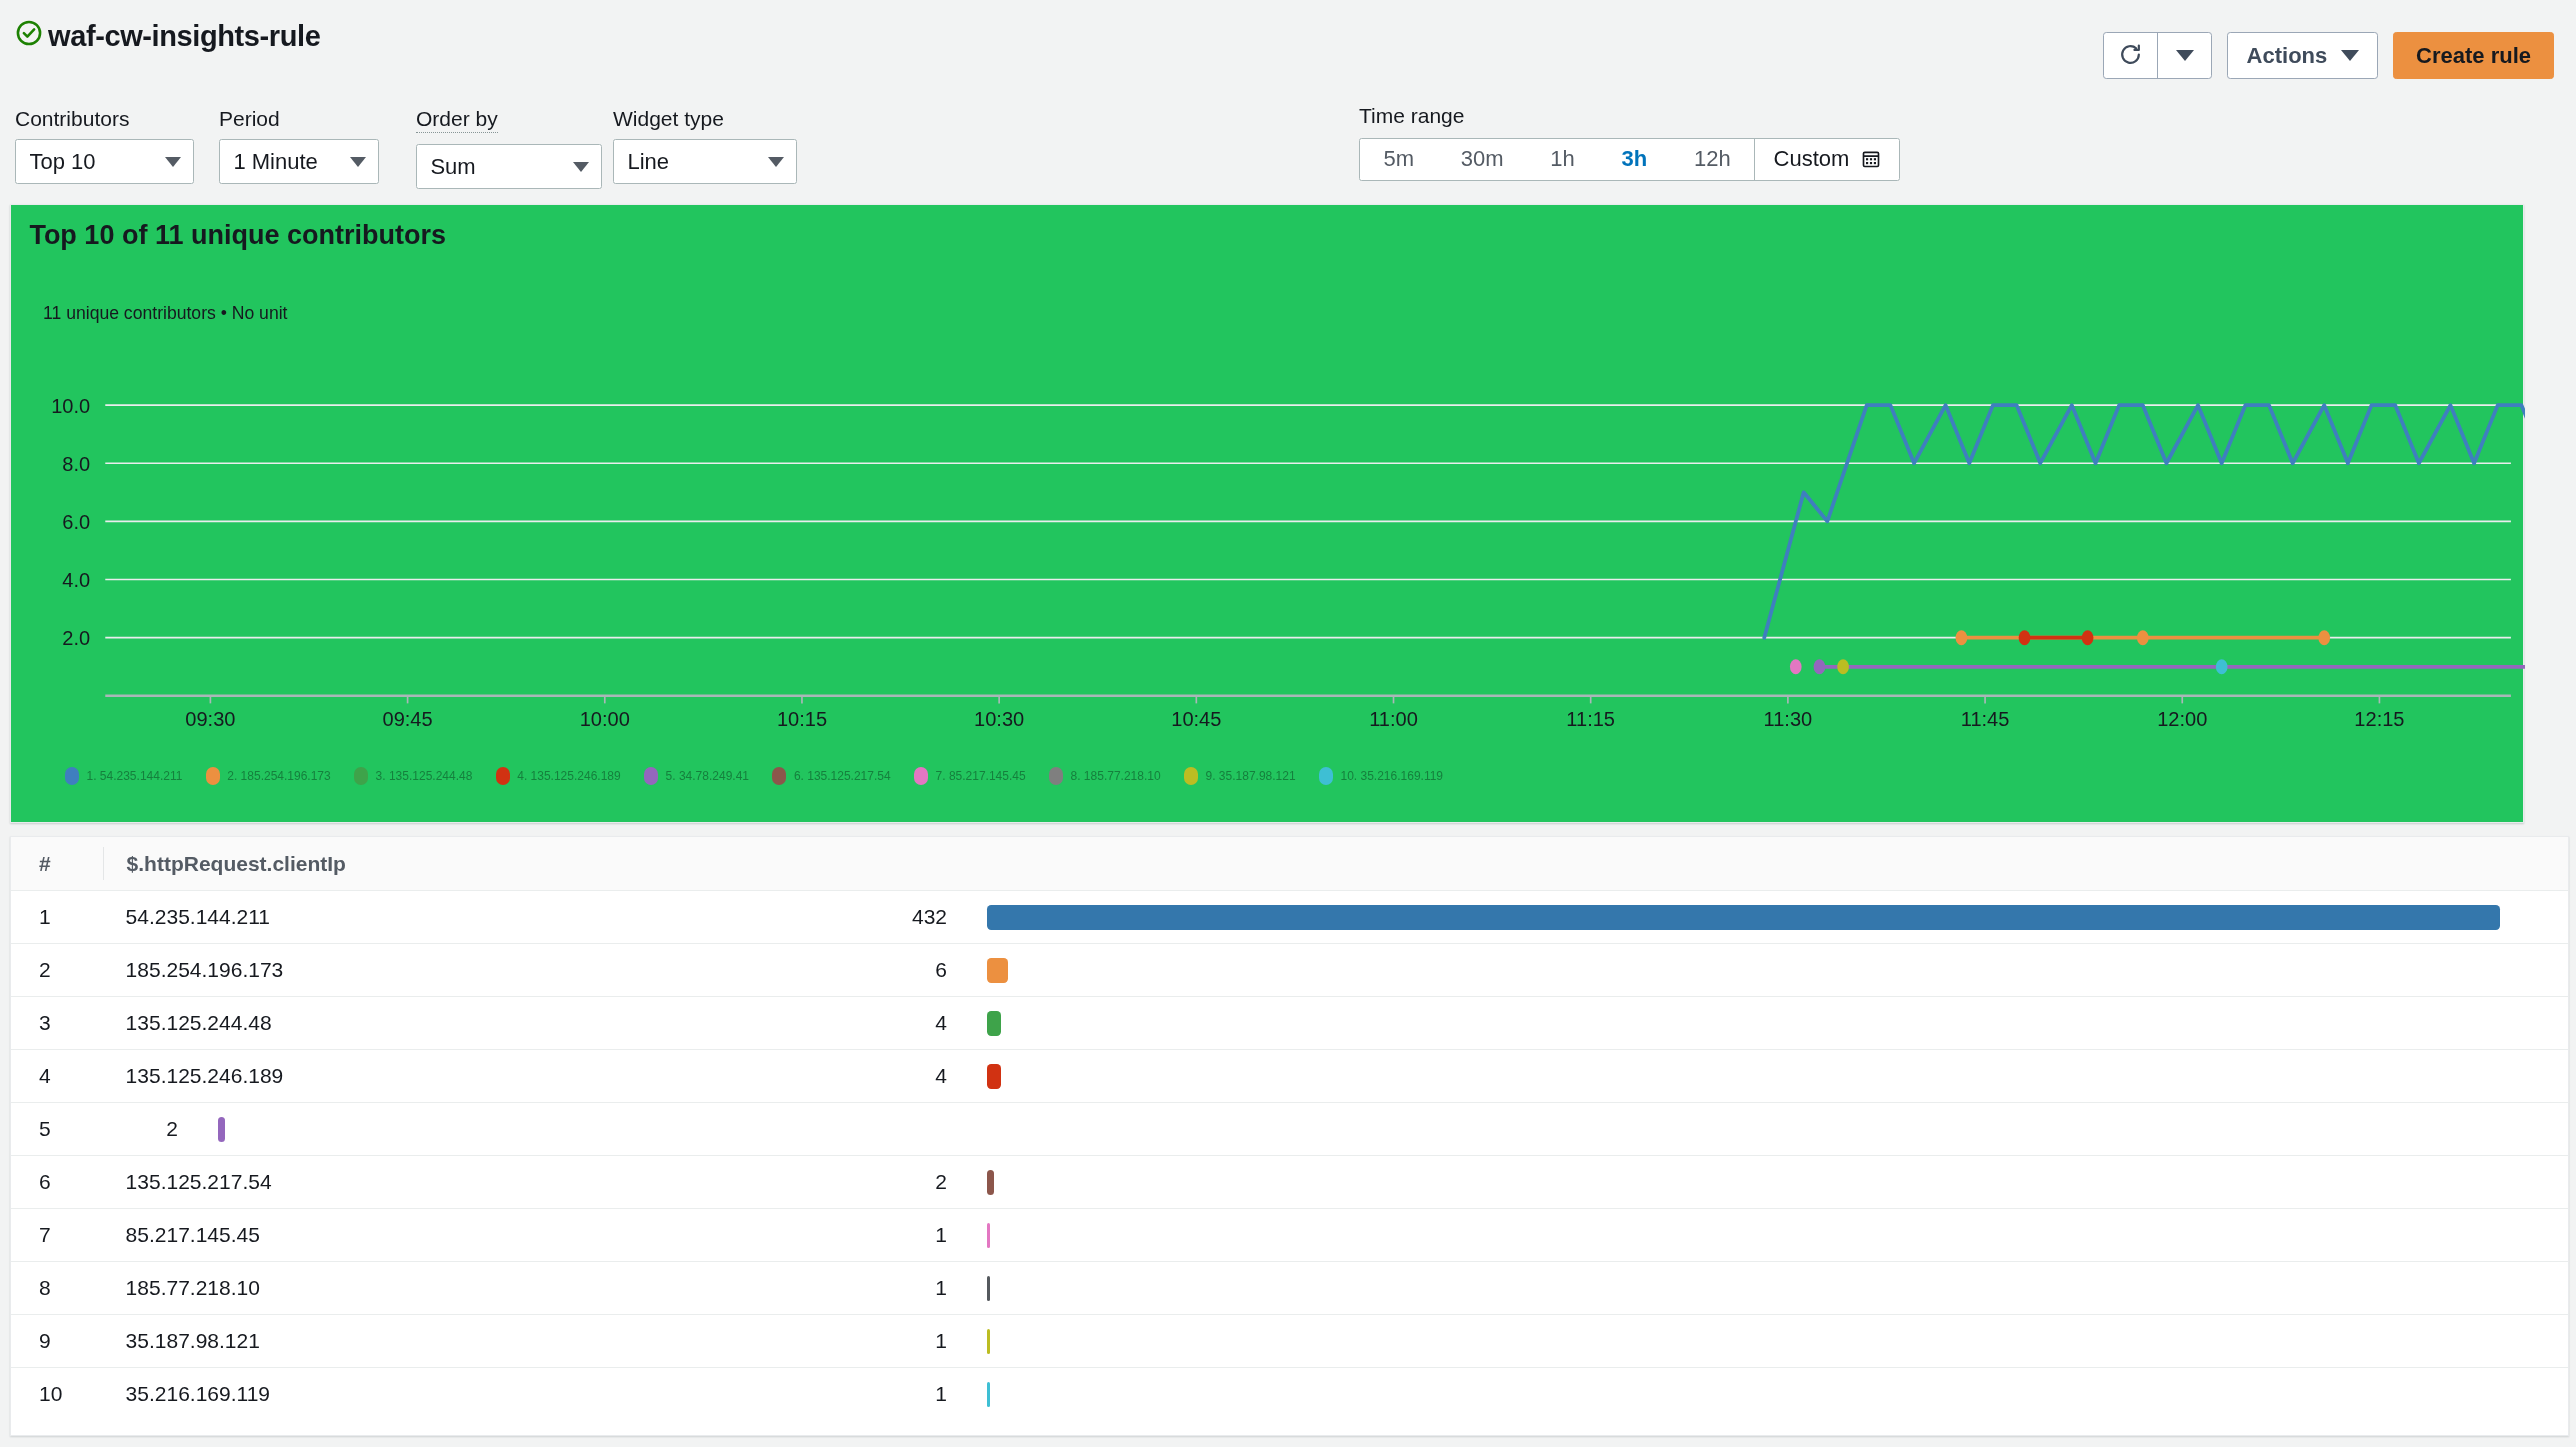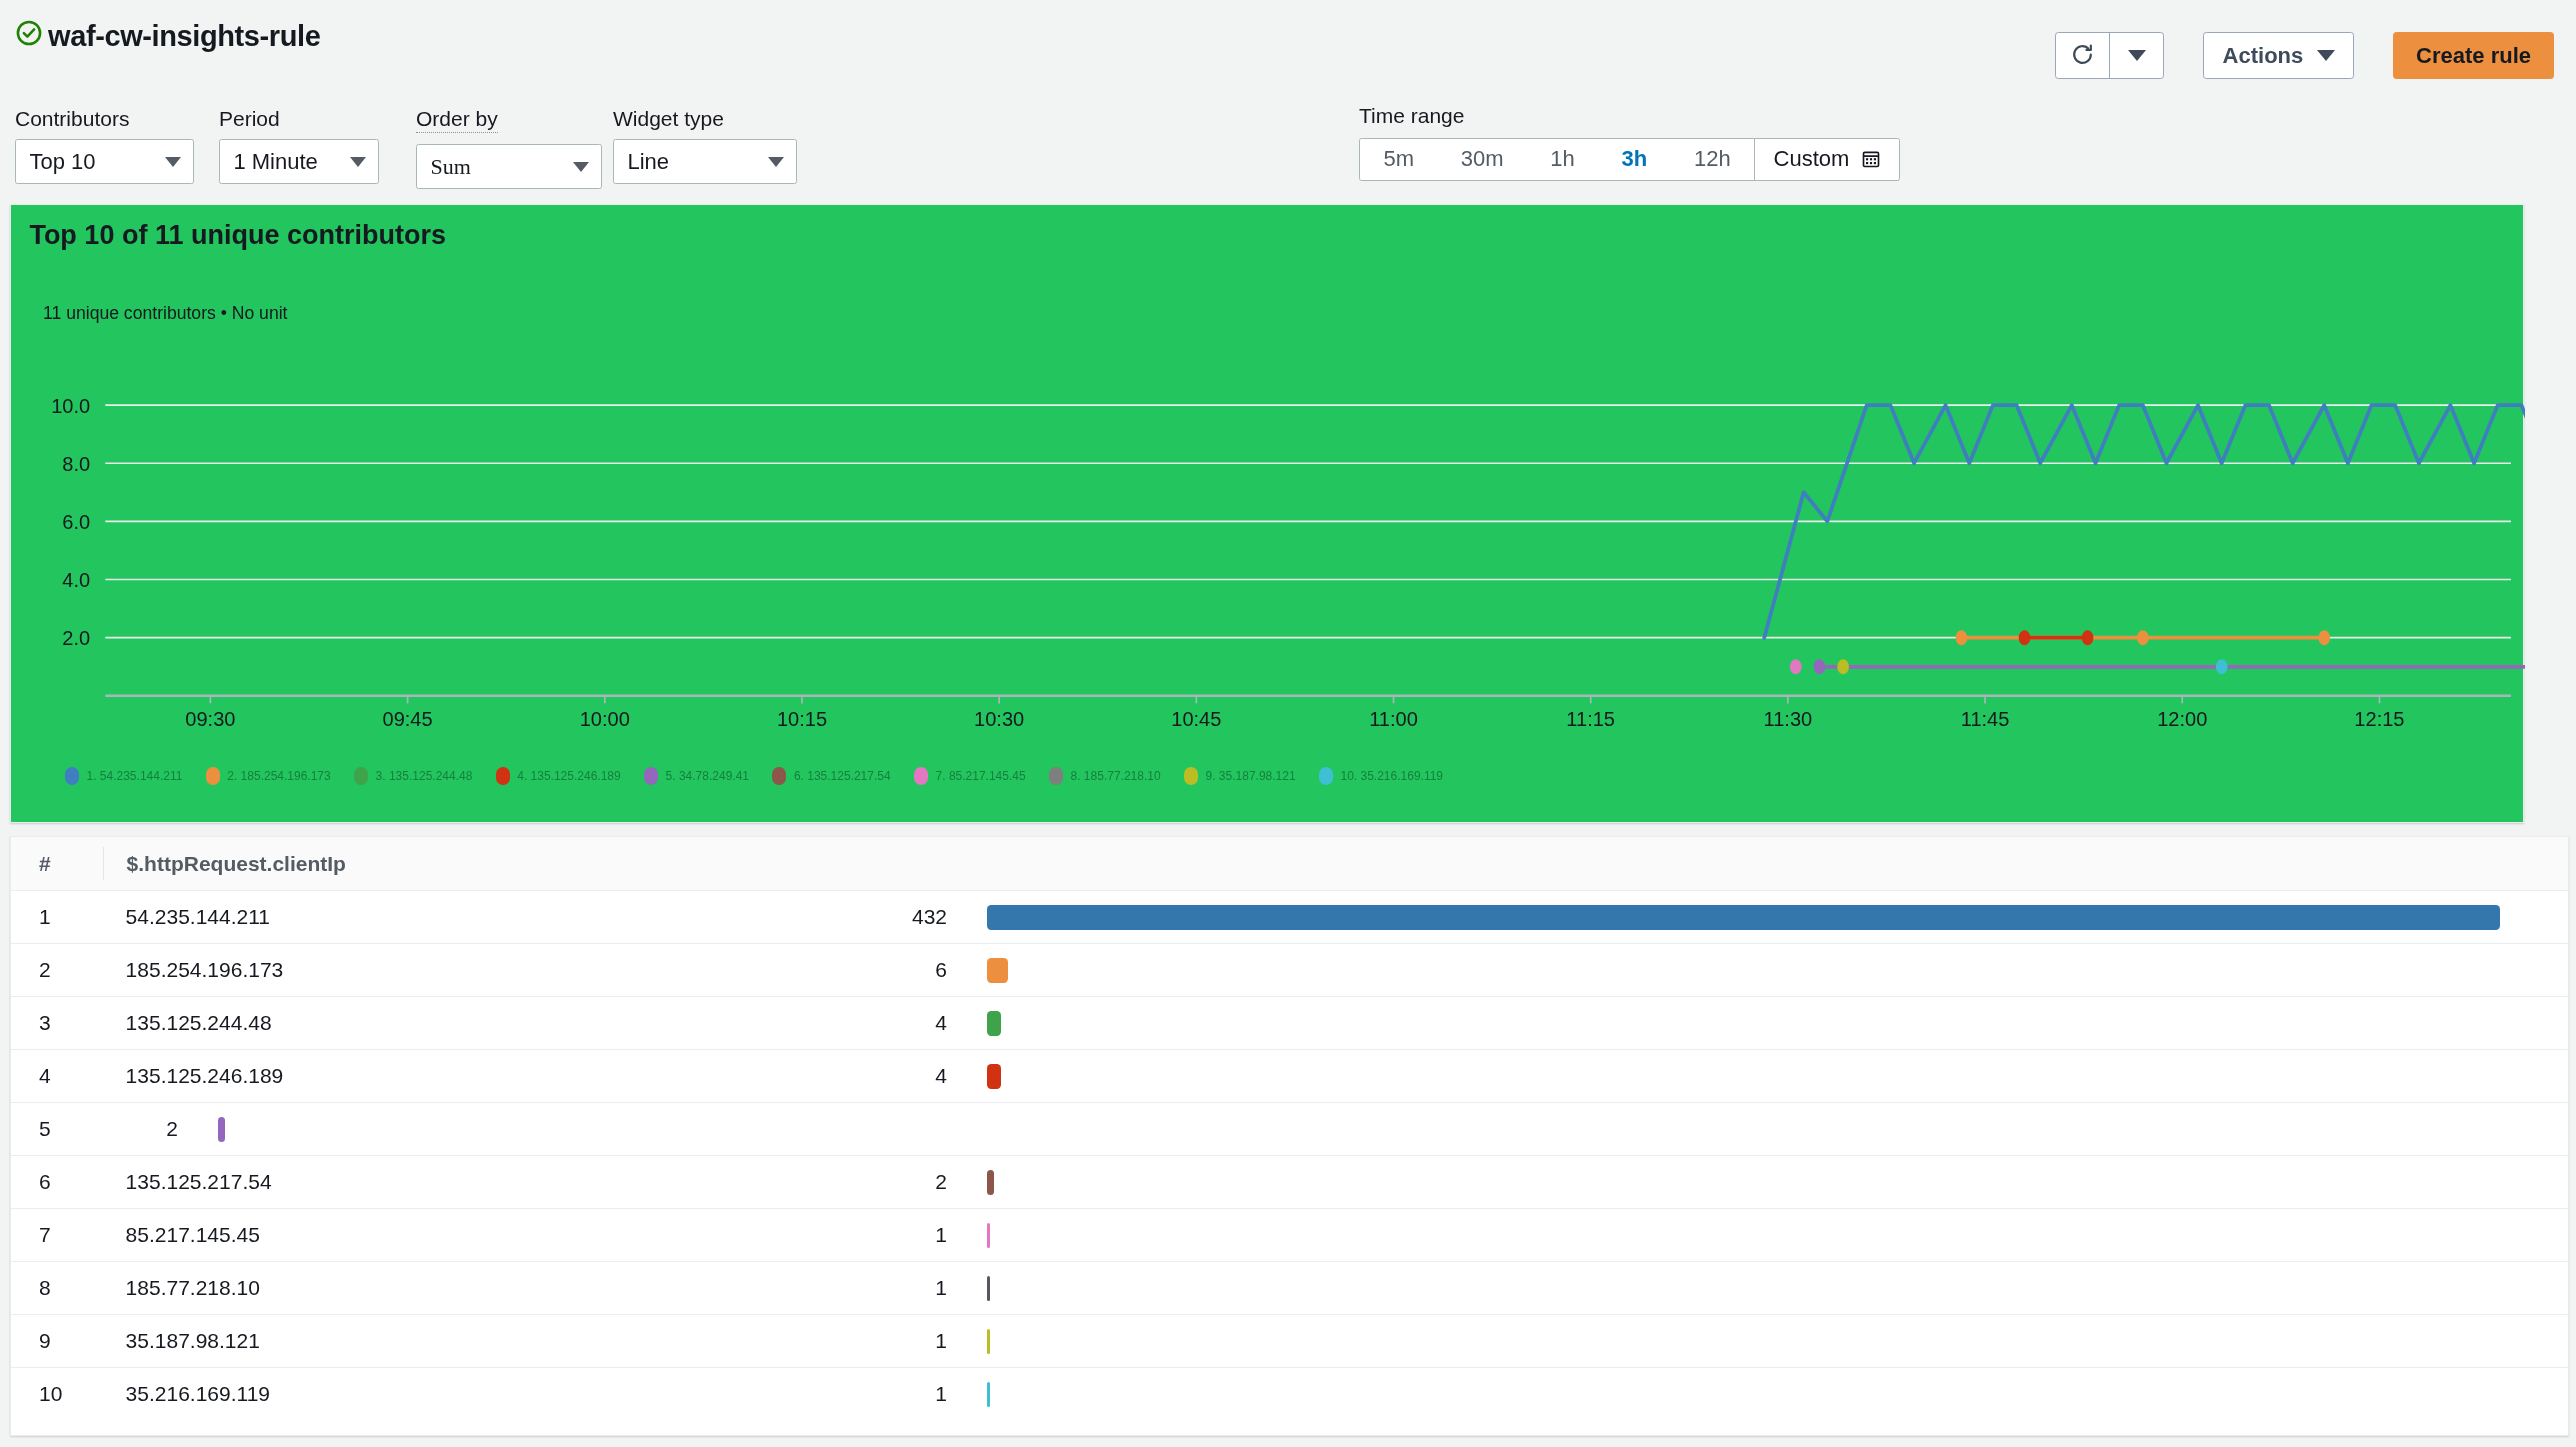--- a/index.html
+++ b/index.html
@@ -61,21 +61,20 @@
     border-radius: 3.3px;
     color: #3f4b5b;
     font-size: 22px;
     font-weight: 700;
     display: flex;
     align-items: center;
     justify-content: center;
     cursor: pointer;
     box-sizing: border-box;
     white-space: nowrap;
-    margin-left: 24px;
   }
   .refresh-group {
     display: flex;
     border: 0.8px solid #9ba7b6;
     border-radius: 3.3px;
     background: #fff;
     overflow: hidden;
     box-sizing: border-box;
   }
   .refresh-btn {
@@ -359,21 +358,21 @@
   <div class="field" style="left:219px; width:160px;">
     <div class="field-label">Period</div>
     <div class="select" style="width:160px;">
       <span>1 Minute</span>
       <span class="caret"></span>
     </div>
   </div>
 
   <div class="field" style="left:416px; width:186px;">
     <div class="field-label dotted">Order by</div>
-    <div class="select" style="width:186px; margin-top:3.3px;font-family:Liberation Serif, serif;">
+    <div class="select" style="width:186px; margin-top:3.3px;">
       <span>Sum</span>
       <span class="caret"></span>
     </div>
   </div>
 
   <div class="field" style="left:613px; width:184px;">
     <div class="field-label">Widget type</div>
     <div class="select" style="width:184px;">
       <span>Line</span>
       <span class="caret"></span>

